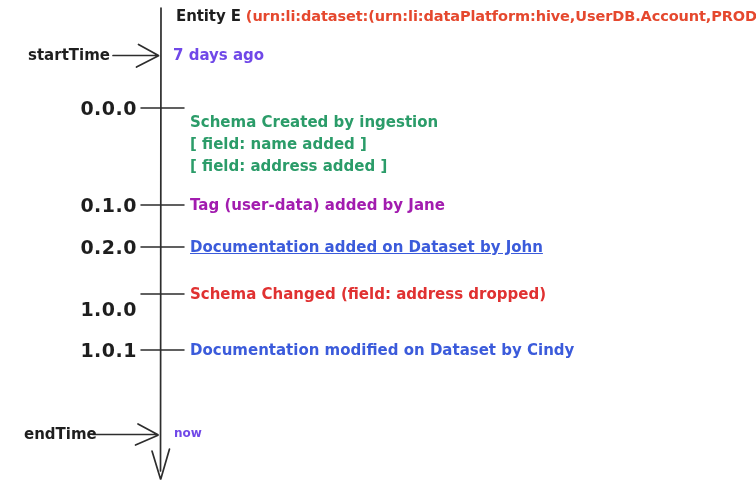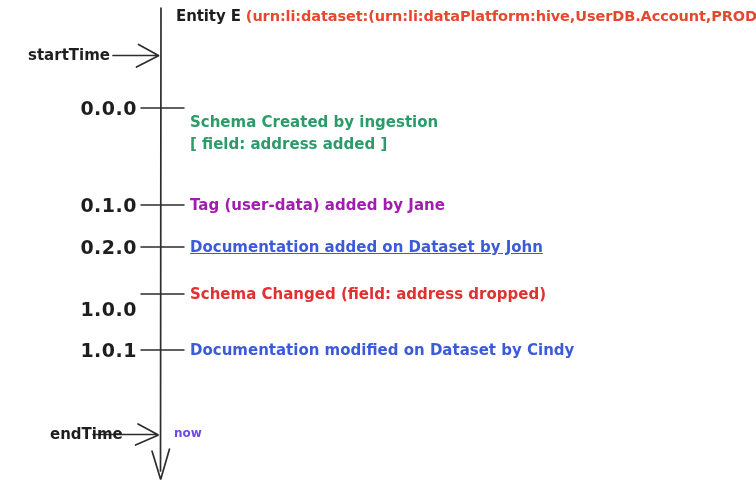--- a/index.html
+++ b/index.html
@@ -48,21 +48,20 @@
     left: 28px;
     top: 46px;
     width: 82px;
     text-align: center;
   }
   .end-label {
     left: 24px;
     top: 425px;
     width: 62px;
     text-align: right;
-    margin-left: 26px;
   }
   .time-value {
     position: absolute;
     font-size: 15px;
     font-weight: 600;
     white-space: nowrap;
   }
   .start-value {
     left: 173px;
     top: 46px;
@@ -119,28 +118,30 @@
         <line x1="141" x2="184" y1="294" y2="294"></line>
         <line x1="141" x2="184" y1="350" y2="350"></line>
       </g>
   </svg>
 
   <div class="page-title">
     <span class="entity">Entity E</span><span class="urn" style="color: rgb(229, 72, 46);">(urn:li:dataset:(urn:li:dataPlatform:hive,UserDB.Account,PROD)</span>
   </div>
 
   <div class="hand-label start-label">startTime</div>
+  <div class="time-value start-value" style="color: rgb(112, 72, 232);">7 days ago</div>
 
   <div class="hand-label end-label">endTime</div>
   <div class="time-value end-value" style="color: rgb(112, 72, 232);">now</div>
 
   <div id="events">
       <div class="version-label" style="top: 97px;">0.0.0</div>
       <div class="event-desc" style="top: 111px; color: rgb(43, 156, 105);">
         <span class="desc-line">Schema Created by ingestion</span>
+        <span class="desc-line">[ field: name added ]</span>
         <span class="desc-line">[ field: address added ]</span>
       </div>
       <div class="version-label" style="top: 194px;">0.1.0</div>
       <div class="event-desc" style="top: 194px; color: #a21caf;">
         <span class="desc-line">Tag (user-data) added by Jane</span>
       </div>
       <div class="version-label" style="top: 236px;">0.2.0</div>
       <div class="event-desc" style="top: 236px; color: rgb(59, 91, 219); text-decoration: underline;">
         <span class="desc-line">Documentation added on Dataset by John</span>
       </div>

